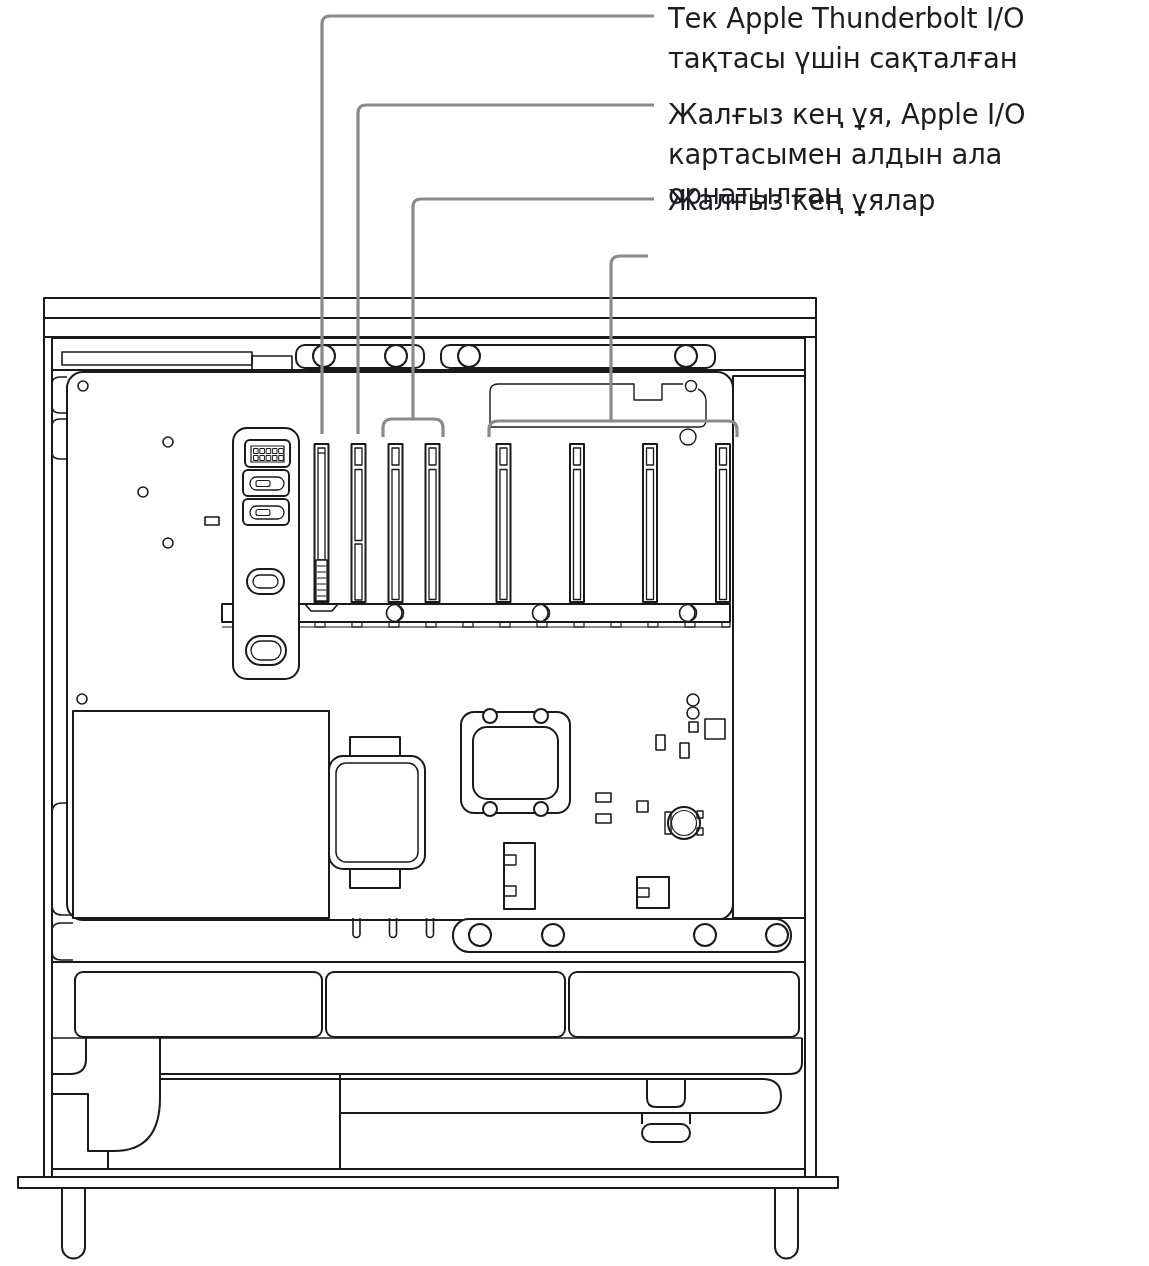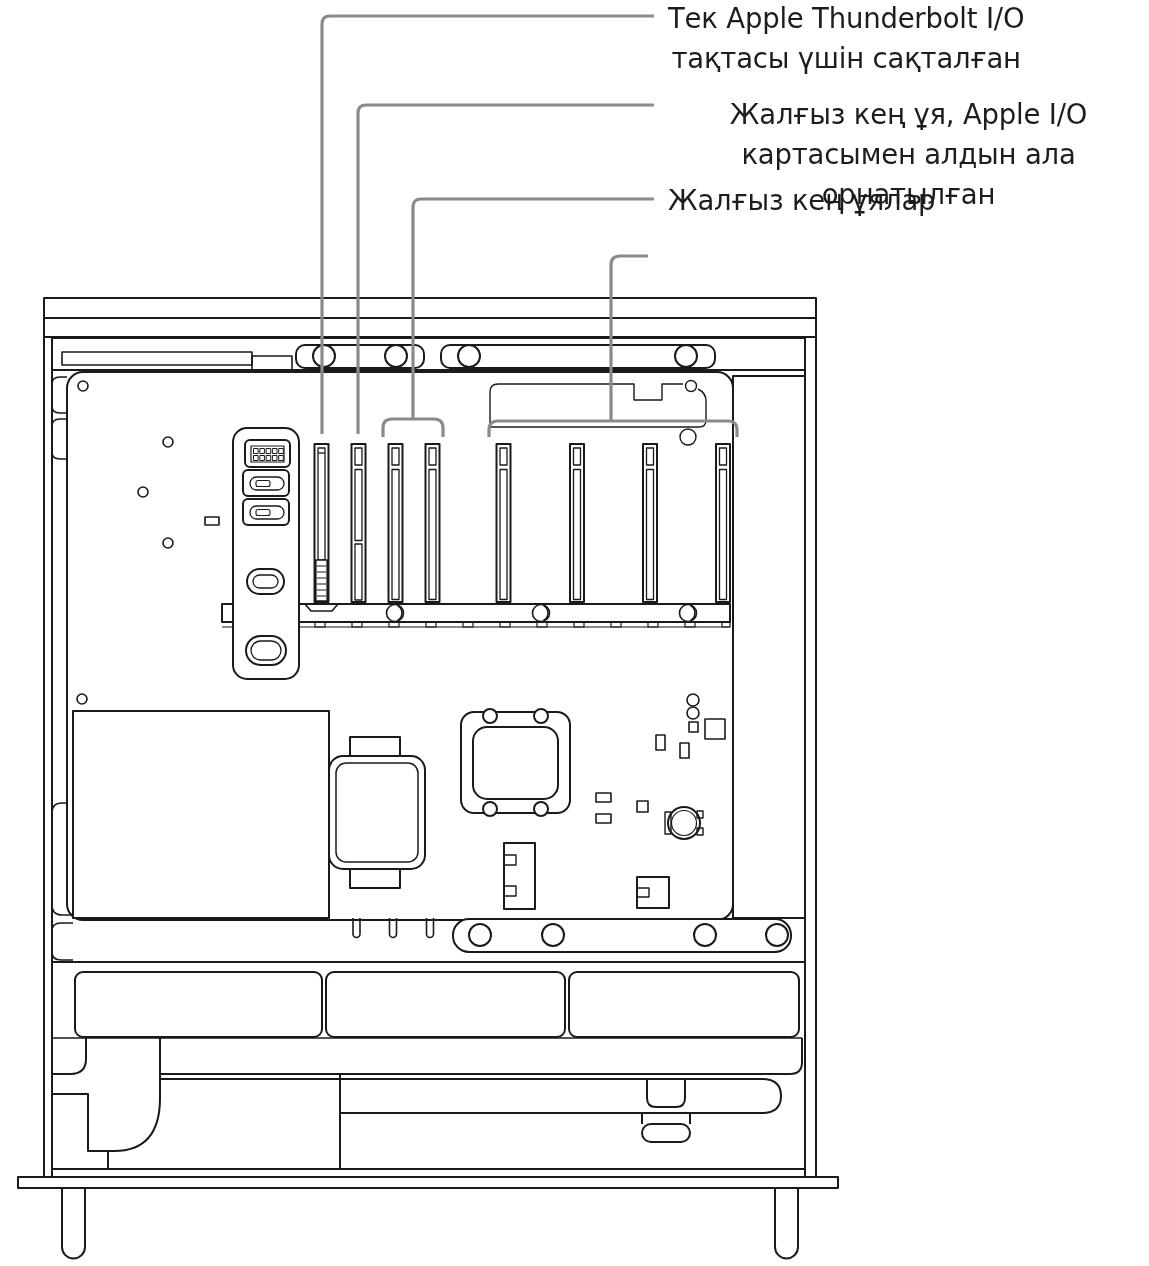--- a/index.html
+++ b/index.html
@@ -7,21 +7,21 @@
     --art:#1a1a1a;
     --callout:#8a8a8e;
     --text:#1d1d1f;
   }
   html,body{margin:0;padding:0;}
   body{
     width:1149px;height:1266px;background:var(--bg);
     font-family:"DejaVu Sans","Liberation Sans",sans-serif;
     position:relative;overflow:hidden;
   }
-  .stage{position:absolute;inset:0;text-align:center;}
+  .stage{position:absolute;inset:0;}
   svg.artwork{position:absolute;left:0;top:0;}
   .callout-label{
     position:absolute;
     color:var(--text);
     font-size:27.5px;
     line-height:40px;
     letter-spacing:-0.2px;
     white-space:pre-line;
   }
   .label-1{left:668px;top:-2px;}

